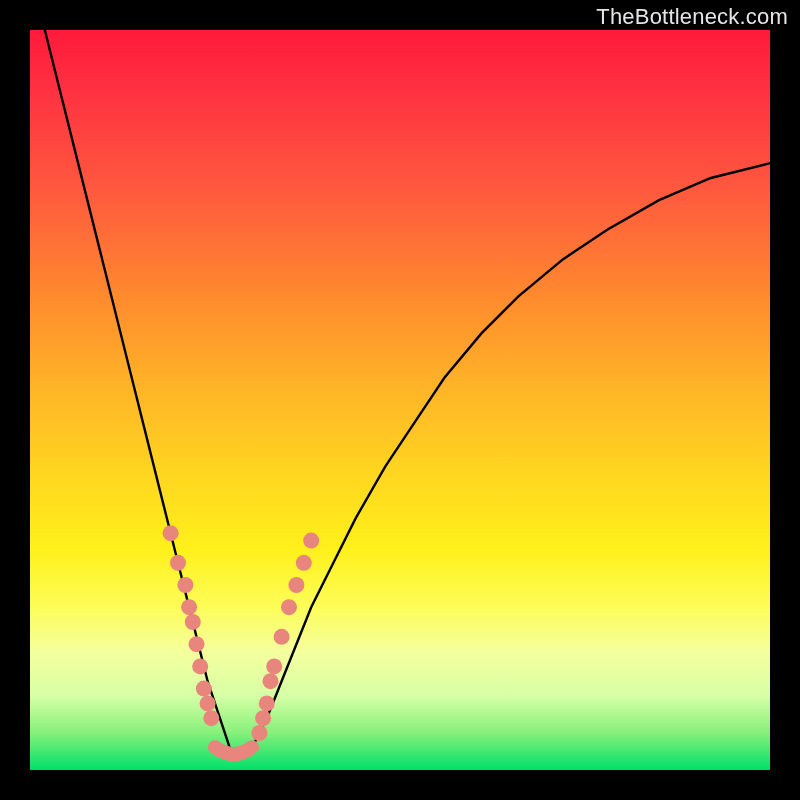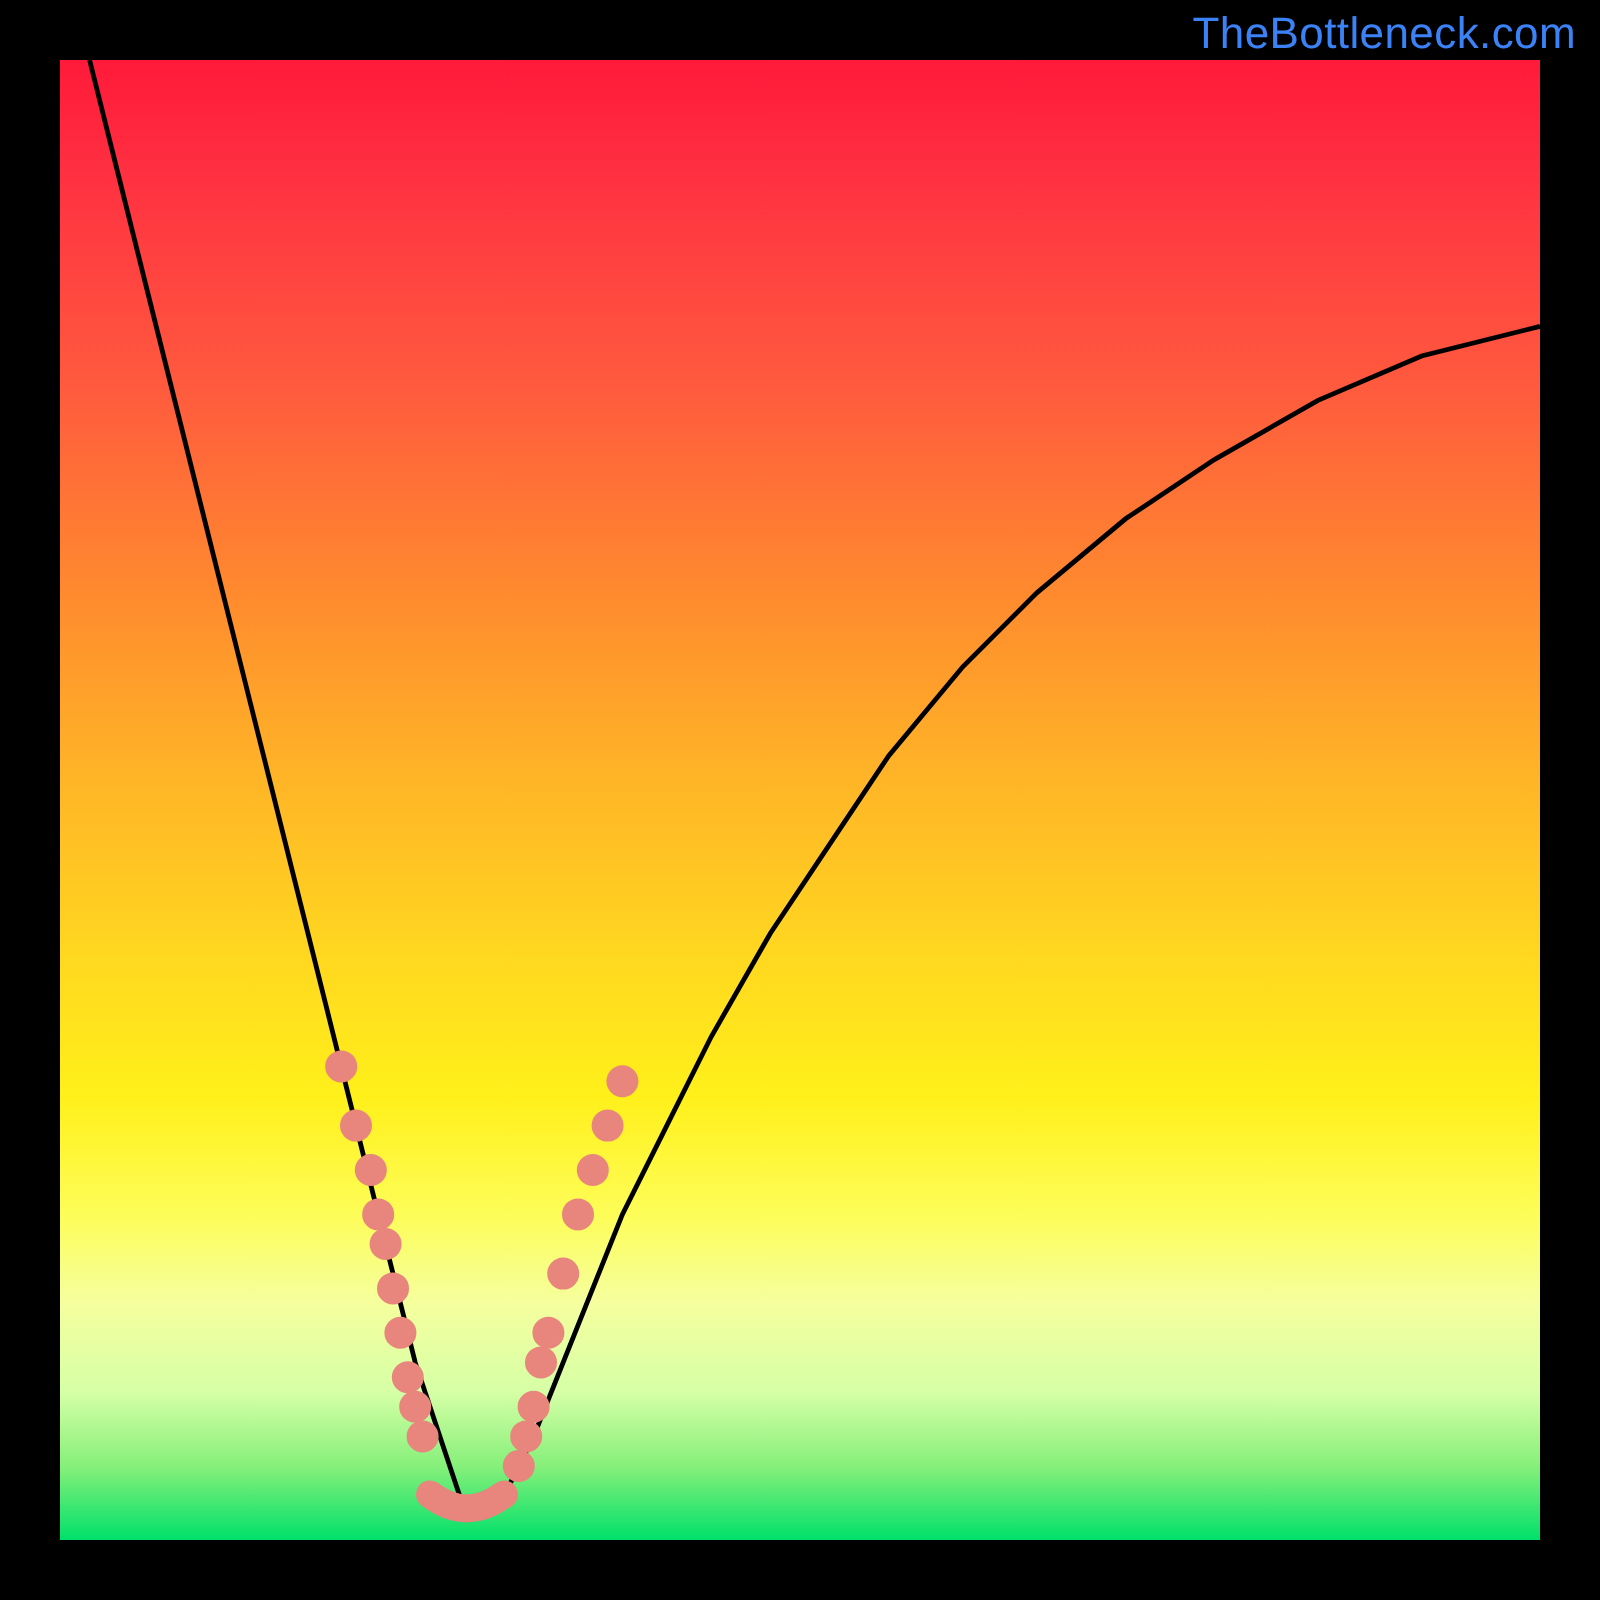--- a/index.html
+++ b/index.html
@@ -36,21 +36,21 @@
       #f5ff9e 84%,
       #d6ffa6 90%,
       #86f07a 95%,
       #00e06a 100%
     );
   }
   .watermark {
     position: absolute;
     top: 4px;
     right: 12px;
-    color: #3b82f6;
+    color: #e5e5e5;
     font-size: 22px;
     letter-spacing: 0.2px;
   }
   svg.curve {
     position: absolute;
     inset: 0;
     width: 740px;
     height: 740px;
     overflow: visible;
   }

